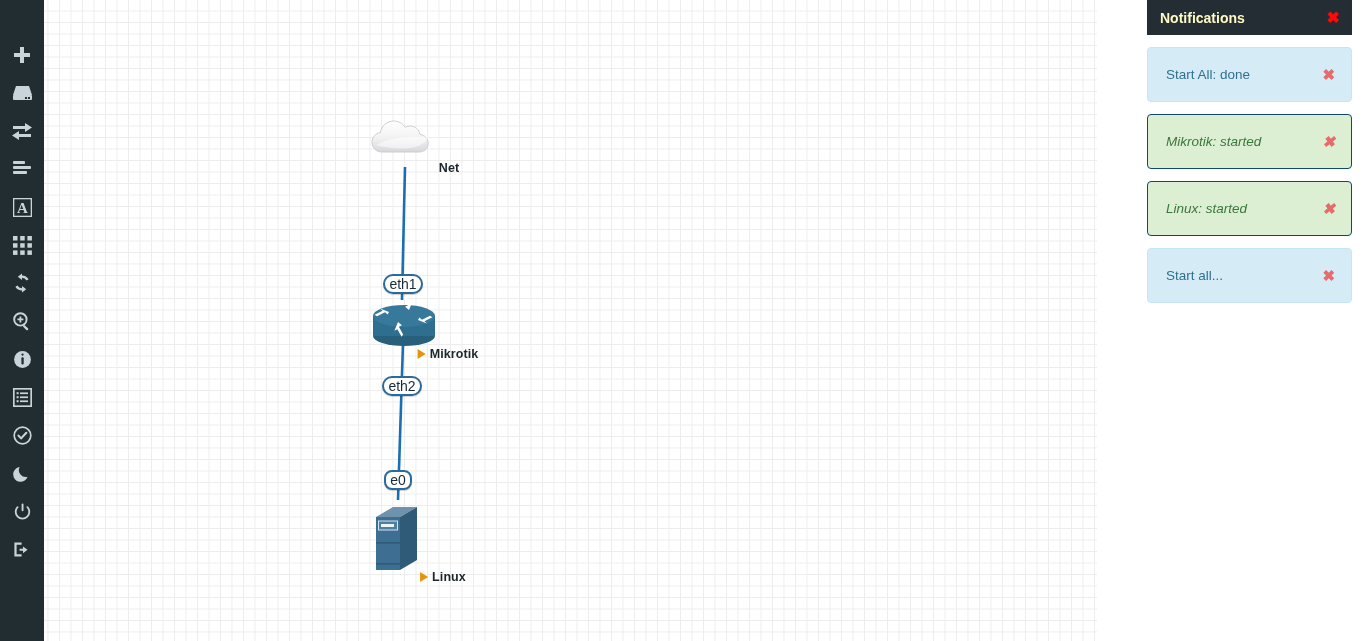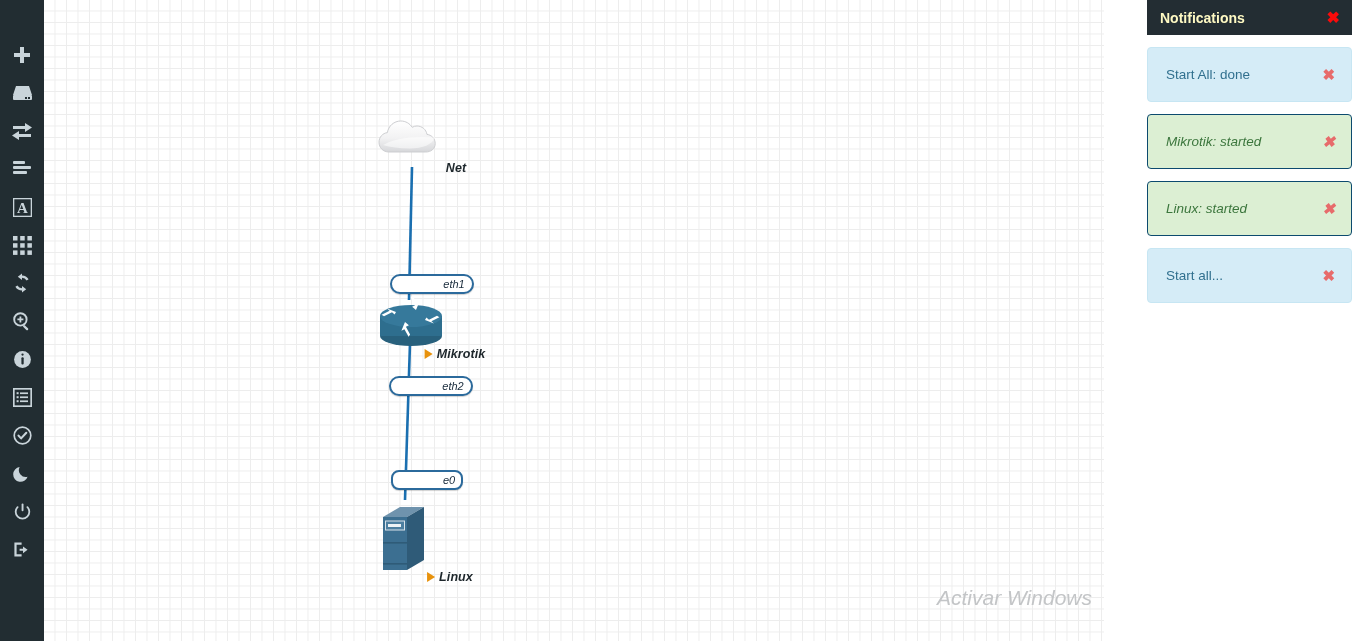--- a/index.html
+++ b/index.html
@@ -33,31 +33,30 @@
     display: flex;
     align-items: center;
     justify-content: center;
     cursor: pointer;
   }
   .tool-btn svg { display: block; }
 
   
   #canvas {
     position: absolute;
-    left: 44px; top: 0;
+    left: 37px; top: 0;
     width: 1060px;
     height: 641px;
     background-color: #ffffff;
     background-image:
       linear-gradient(to right, #ededed 1px, transparent 1px),
       linear-gradient(to bottom, #ededed 1px, transparent 1px);
     background-size: 11.5px 11.5px;
     background-position: -1px -1px;
     overflow: hidden;
-    font-style: italic;
   }
   #topology {
     position: absolute;
     left: 0; top: 0;
     width: 1322px;
     height: 641px;
   }
   .node-label {
     position: absolute;
     white-space: nowrap;
@@ -77,29 +76,28 @@
     border-bottom: 5px solid transparent;
     margin-right: 4px;
     vertical-align: -1px;
   }
 
   .iface {
     position: absolute;
     background: #ffffff;
     border: 2px solid #2b6a9c;
     border-radius: 11px;
-    font-size: 11px;
+    font-size: 14px;
     color: #17293a;
     text-align: center;
     line-height: 16px;
     height: 16px;
     z-index: 9;
     box-shadow: 0 1px 1px rgba(0,0,0,.18);
     cursor: pointer;
-    padding-left: 44px;
   }
 
   
   #notif-panel {
     position: absolute;
     right: 14px;
     top: 0;
     width: 205px;
     z-index: 60;
   }
@@ -377,21 +375,20 @@
       <span class="play-tri"></span><span>Linux</span>
     </div>
 
     <div class="iface" style="left:346px; top:274px; width:36px;">eth1</div>
 
     <div class="iface" style="left:345px; top:376px; width:36px;">eth2</div>
 
     <div class="iface" style="left:347px; top:470px; width:24px; border-radius:8px;">e0</div>
 
     <div id="watermark">
-      <div id="wm-title">Activar Windows</div>
     </div>
   </div>
 
   <div id="notif-panel">
 
     <div id="notif-header">
       <span id="notif-title">Notifications</span>
       <span class="x-close">✖</span>
     </div>
 

